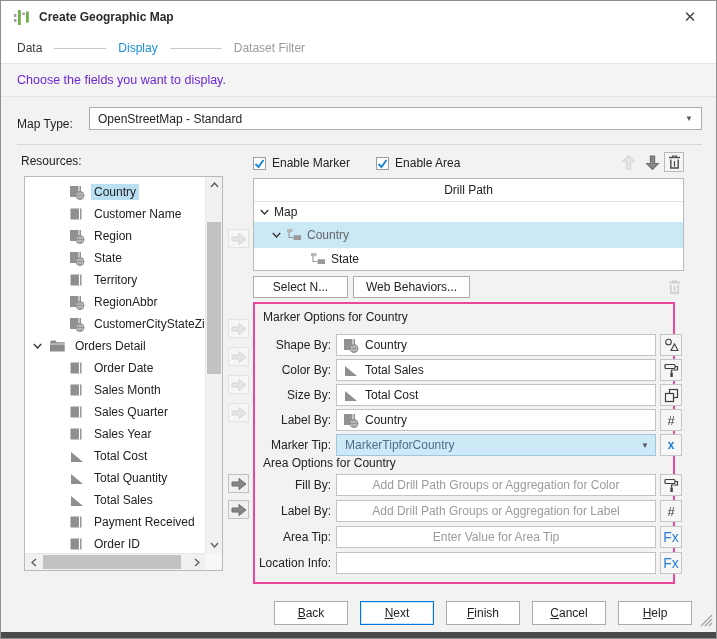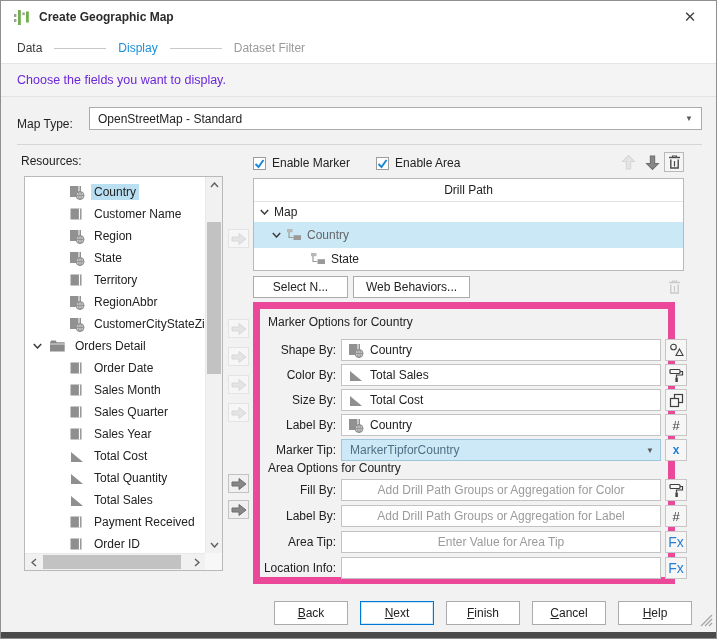--- a/index.html
+++ b/index.html
@@ -57,21 +57,21 @@
   .drill-row{display:flex;align-items:center;gap:5px;}
   .drill-row.lvl0{height:20px;padding-left:6px;}
   .drill-row.lvl1{height:26px;padding-left:18px;background:#cbe8f7;color:#666;}
   .drill-row.lvl2{height:22px;padding-left:56px;}
   .btn{background:#fff;border:1px solid #ababab;box-sizing:border-box;display:flex;align-items:center;justify-content:center;
     font-family:"Liberation Sans",sans-serif;font-size:12px;color:#222;}
   .selectn{left:252px;top:275px;width:95px;height:22px;}
   .webbeh{left:352px;top:275px;width:117px;height:22px;}
   .trash2{left:664px;top:276px;width:19px;height:19px;display:flex;align-items:center;justify-content:center;}
   
-  .options{left:252px;top:301px;width:422px;height:282px;border:7px solid #ec4899;box-sizing:border-box;}
+  .options{left:252px;top:301px;width:422px;height:282px;border:2px solid #ec4899;box-sizing:border-box;}
   .sec-title{position:absolute;left:8px;}
   .opt-row{position:absolute;left:0;height:22px;width:100%;}
   .opt-label{position:absolute;left:0;width:76px;top:4px;text-align:right;}
   .opt-field{position:absolute;left:81px;width:320px;height:22px;background:#fff;border:1px solid #c3c3c3;
     box-sizing:border-box;display:flex;align-items:center;padding:0 6px;gap:6px;}
   .opt-field.placeholder{justify-content:center;color:#9b9b9b;}
   .opt-field.dropdown{background:#cde9f8;border-color:#9ec7dd;color:#4f6f83;padding-left:8px;}
   .opt-field.dropdown .val{flex:1;}
   .opt-action{position:absolute;left:405px;width:22px;height:22px;background:#f6f6f6;border:1px solid #c6c6c6;
     box-sizing:border-box;display:flex;align-items:center;justify-content:center;}

